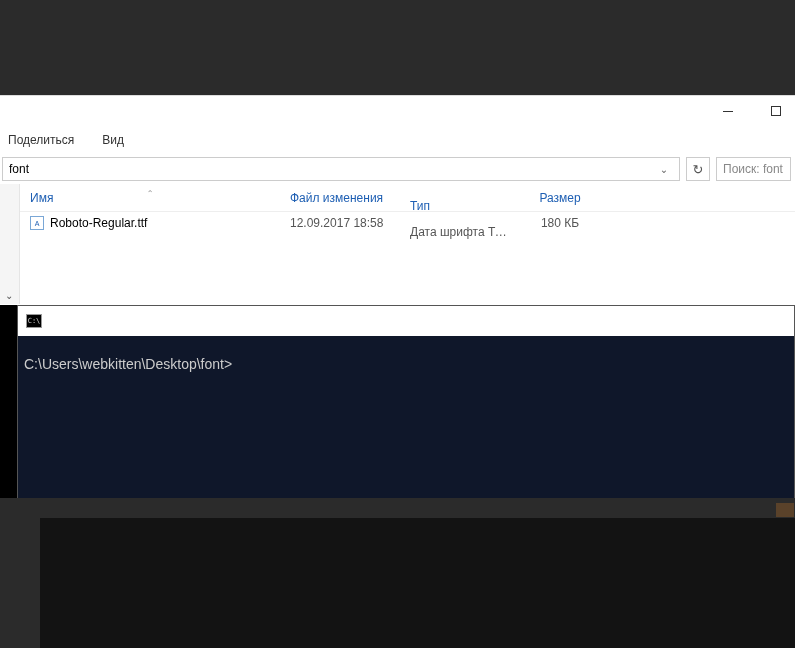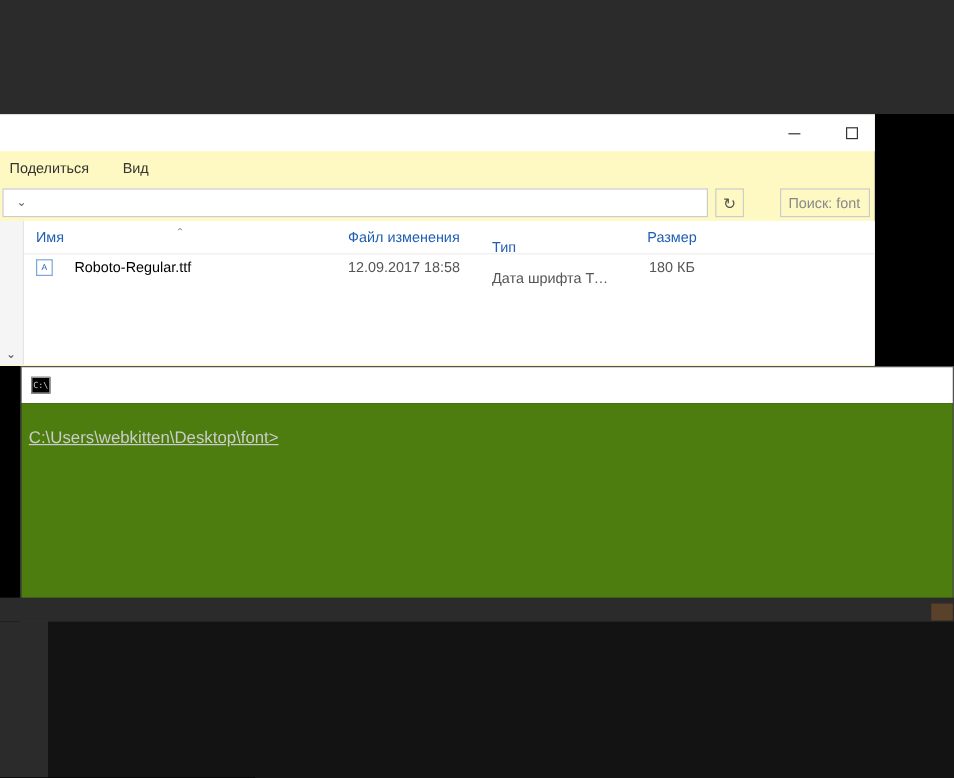--- a/index.html
+++ b/index.html
@@ -1,49 +1,49 @@
 <!DOCTYPE html>
 <html><head>
 <meta charset="utf-8">
 <style>
   * { box-sizing: border-box; margin: 0; padding: 0; font-family: "Segoe UI", Tahoma, sans-serif; }
   body { width: 795px; height: 648px; background: #000; overflow: hidden; position: relative; }
   .dark-top { width: 100%; height: 95px; background: #2b2b2b; }
   .explorer-window {
-    position: absolute; top: 95px; left: 0; width: 729px; height: 210px;
-    background: #fef9c3; border-top: 1px solid #ddd;
+    position: absolute; top: 95px; left: 0; width: 795px; height: 210px;
+    background: #ffffff; border-top: 1px solid #ddd;
   }
   .titlebar { height: 30px; background: #fff; display: flex; justify-content: flex-end; align-items: center; padding-right: 4px; gap: 18px; }
   .titlebar .win-btn { width: 30px; height: 20px; display: flex; align-items: center; justify-content: center; color: #333; }
   .win-min::before { content: ""; width: 10px; height: 1px; background: #333; display: block; }
   .win-max { border: 1px solid #333; width: 10px !important; height: 10px !important; margin: 0 10px; }
   .ribbon-tabs { height: 28px; display: flex; align-items: center; padding: 0 8px; gap: 28px; font-size: 12px; color: #333; }
   .addr-row { height: 30px; display: flex; align-items: center; padding: 0 4px 0 0; gap: 6px; }
   .addr-bar {
     flex: 1; height: 24px; border: 1px solid #ccc; background: #fff;
     display: flex; align-items: center; padding: 0 6px; font-size: 12px;
     margin-left: 2px;
   }
   .addr-bar .path { flex: 1; color: #000; }
   .addr-dd { width: 18px; text-align: center; color: #666; font-size: 10px; }
   .refresh-btn { width: 24px; height: 24px; border: 1px solid #ccc; display: flex; align-items: center; justify-content: center; font-size: 13px; color: #555; }
-  .search-box { width: 75px; height: 24px; border: 1px solid #ccc; display: flex; align-items: center; padding: 0 6px; font-size: 12px; color: #888; overflow: hidden; white-space: nowrap; margin-left: 24px; }
+  .search-box { width: 75px; height: 24px; border: 1px solid #ccc; display: flex; align-items: center; padding: 0 6px; font-size: 12px; color: #888; overflow: hidden; white-space: nowrap; }
   .content-area { display: flex; height: 120px; }
   .nav-pane { width: 20px; background: #f5f5f5; border-right: 1px solid #e5e5e5; position: relative; }
   .nav-chevron { position: absolute; bottom: 3px; left: 5px; font-size: 10px; color: #555; }
   .file-list { flex: 1; background: #fff; }
   .columns { display: flex; height: 28px; border-bottom: 1px solid #eee; font-size: 12px; color: #1e5fb3; align-items: center; }
   .col { padding: 0 10px; position: relative; }
   .col-name { width: 260px; display: flex; align-items: center; }
   .col-name .sort-ind { position: absolute; top: -2px; left: 50%; transform: translateX(-50%); font-size: 8px; color: #888; }
   .col-date { width: 120px; }
   .col-type { width: 120px; margin-top: 17px; }
   .col-size { width: 80px; text-align: center; }
   .row { display: flex; height: 22px; align-items: center; font-size: 12px; color: #000; }
-  .row .col-name { display: flex; align-items: center; gap: 18px; }
+  .row .col-name { display: flex; align-items: center; gap: 6px; }
   .file-icon {
     width: 14px; height: 14px; border: 1px solid #7aa7d6; background: #fff;
     display: flex; align-items: center; justify-content: center; font-size: 7px; color: #1e5fb3;
   }
   .row .col-date { color: #555; }
   .row .col-type { color: #555; white-space: nowrap; overflow: hidden; text-overflow: ellipsis; }
   .row .col-size { color: #555; text-align: center; }
 
   .cmd-window {
     position: absolute; top: 305px; left: 17px; width: 778px; height: 213px;
@@ -52,23 +52,23 @@
   .cmd-title {
     height: 30px; background: #fff; display: flex; align-items: center;
     padding: 0 8px; gap: 8px; font-size: 12px; color: #555;
   }
   .cmd-icon {
     width: 16px; height: 14px; background: #000; border: 1px solid #999;
     display: flex; align-items: center; justify-content: center;
     font-size: 7px; color: #ccc; font-family: monospace;
   }
   .cmd-body {
-    flex: 1; background: #4d7c0f; color: #ccc;
+    flex: 1; background: #0f172a; color: #ccc;
     font-family: Consolas, "Courier New", monospace; font-size: 14px;
-    padding: 20px 6px 6px 6px; white-space: pre; text-decoration: underline;
+    padding: 20px 6px 6px 6px; white-space: pre;
   }
   .dark-bottom {
     position: absolute; top: 498px; left: 0; width: 795px; height: 20px;
     background: #2b2b2b;
   }
   .editor-dark {
     position: absolute; top: 518px; left: 40px; width: 755px; height: 130px;
     background: #131313;
   }
   .editor-side {
@@ -93,20 +93,21 @@
     <div class="win-btn">
         <span class="win-max"></span>
       </div>
   </div>
   <div class="ribbon-tabs">
     <span>Поделиться</span>
     <span>Вид</span>
   </div>
   <div class="addr-row">
     <div class="addr-bar">
+      <span class="path">font</span>
       <span class="addr-dd">⌄</span>
     </div>
     <div class="refresh-btn">
       <span>↻</span>
     </div>
     <div class="search-box">
       <span>Поиск: font</span>
     </div>
   </div>
   <div class="content-area">

